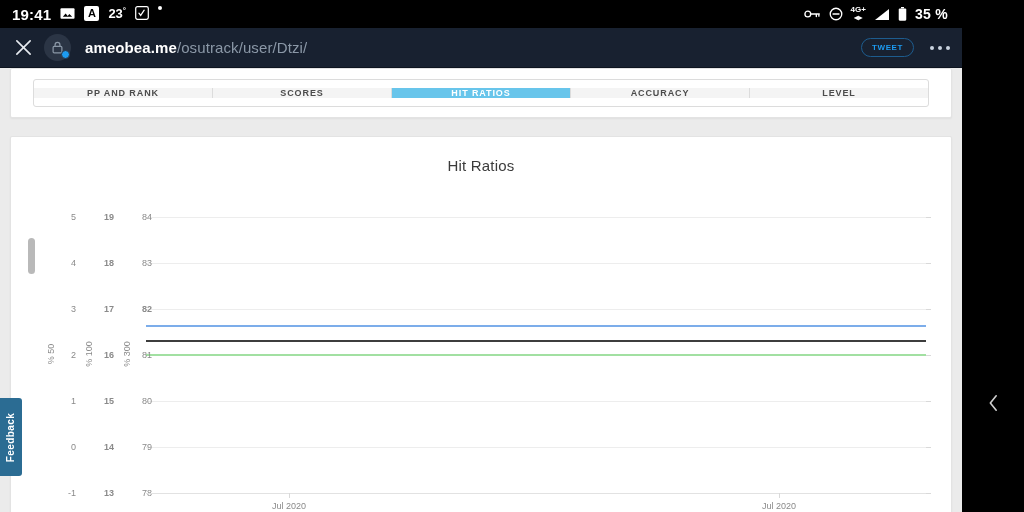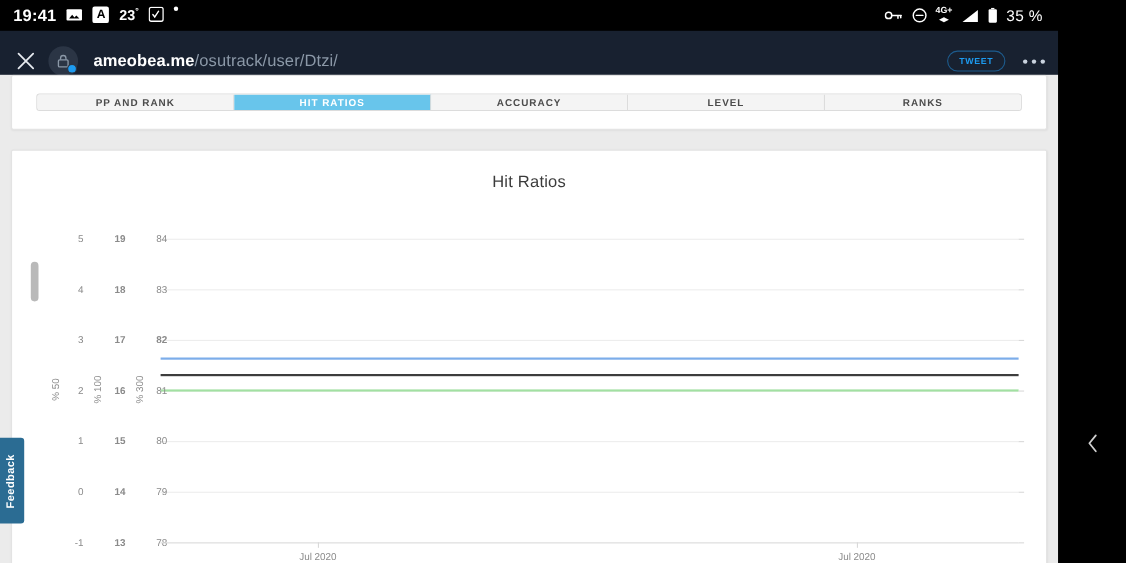--- a/index.html
+++ b/index.html
@@ -30,28 +30,28 @@
   .sb-clock { font-size: 15px; font-weight: bold; letter-spacing: .2px; }
   .sb-ico { display: inline-flex; align-items: center; justify-content: center; }
   .sb-box {
     width: 15px; height: 15px; background: #fff; color: #000;
     border-radius: 2px; font-size: 11px; font-weight: bold;
     display: inline-flex; align-items: center; justify-content: center;
   }
   .sb-temp { font-size: 13px; font-weight: bold; }
   .sb-temp sup { font-size: 8px; }
   .sb-dot { width: 4px; height: 4px; background: #fff; border-radius: 50%; display:inline-block; }
-  .sb-batt-txt { font-size: 14px; font-weight: normal; letter-spacing: .3px; }
+  .sb-batt-txt { font-size: 14px; font-weight: bold; letter-spacing: .3px; }
   .net-label { font-size: 8px; font-weight: bold; line-height: 1; }
   .net-wrap { display: flex; flex-direction: column; align-items: center; line-height: 1; }
 
   
   #chrome {
     position: absolute; left: 0; top: 28px;
-    width: 962px; height: 56px;
+    width: 962px; height: 40px;
     background: #182130;
     display: flex; align-items: center;
     border-bottom: 1px solid #0d141f;
   }
   #close-btn { width: 38px; display:flex; align-items:center; justify-content:center; margin-left: 4px; cursor: pointer; }
   #lock-wrap {
     width: 27px; height: 27px; border-radius: 50%;
     background: #2b3545;
     display: flex; align-items: center; justify-content: center;
     margin-left: 2px; position: relative;
@@ -90,22 +90,22 @@
     box-shadow: 0 1px 2px rgba(0,0,0,.05);
   }
 
   #tabs-card {
     position: absolute; left: 10px; top: 0px;
     width: 942px; height: 50px;
     display: flex; align-items: center;
     padding: 8px 22px;
   }
   #tabs {
-    display: flex; width: 100%; height: 16px;
-    border: 1px solid #dcdcdc; border-radius: 3px; overflow: hidden;
+    display: flex; width: 100%; height: 28px;
+    border: 1px solid #dcdcdc; border-radius: 3px; overflow: hidden; align-items: center;
   }
   .tab {
     flex: 1 1 0;
     display: flex; align-items: center; justify-content: center;
     font-size: 9px; font-weight: bold; letter-spacing: .9px;
     color: #4c4c4c; background: #f4f4f4;
     border-right: 1px solid #dcdcdc;
     cursor: pointer; user-select: none;
     white-space: nowrap;
   }
@@ -261,24 +261,24 @@
         <span></span>
         <span></span>
     </div>
   </div>
 
   <div id="page">
 
     <div id="tabs-card" class="card">
       <div id="tabs">
         <div class="tab">PP AND RANK</div>
+        <div class="tab">SCORES</div>
         <div class="tab active">HIT RATIOS</div>
         <div class="tab">ACCURACY</div>
         <div class="tab">LEVEL</div>
-        <div class="tab">RANKS</div>
       </div>
     </div>
 
     <div id="chart-card" class="card">
       <div id="chart-title">Hit Ratios</div>
       <div id="plot-wrap">
         <div id="plot">
             <div class="gridline" style="top: 0px;"></div>
             <div class="gridline" style="top: 46px;"></div>
             <div class="gridline" style="top: 92px;"></div>

